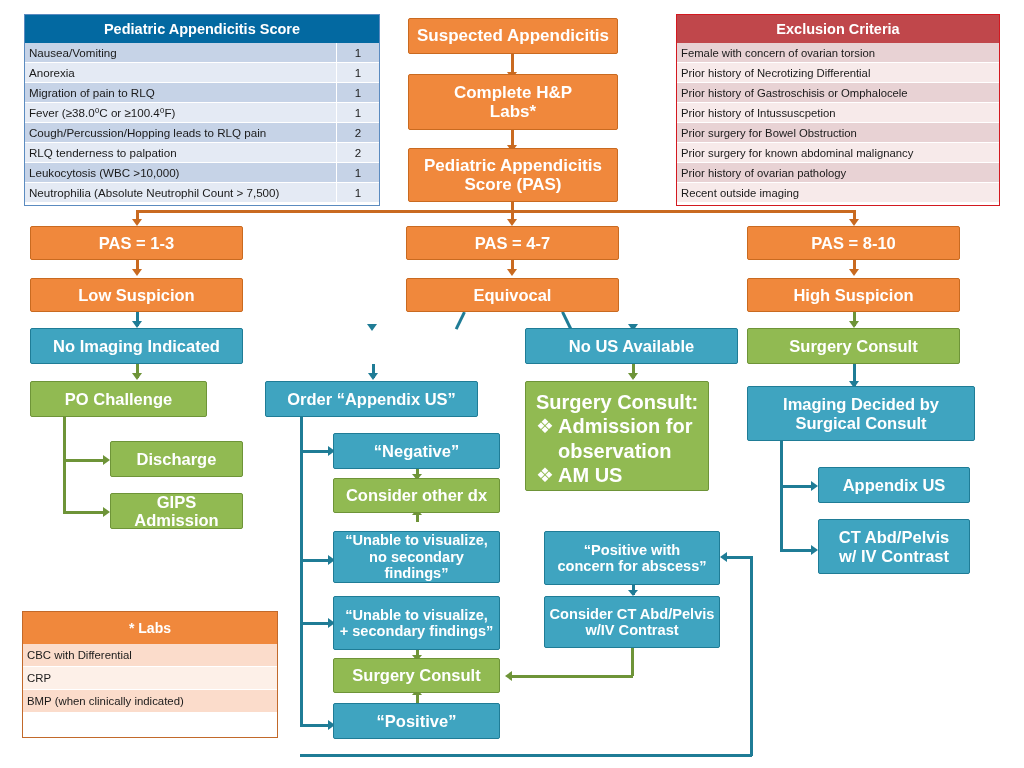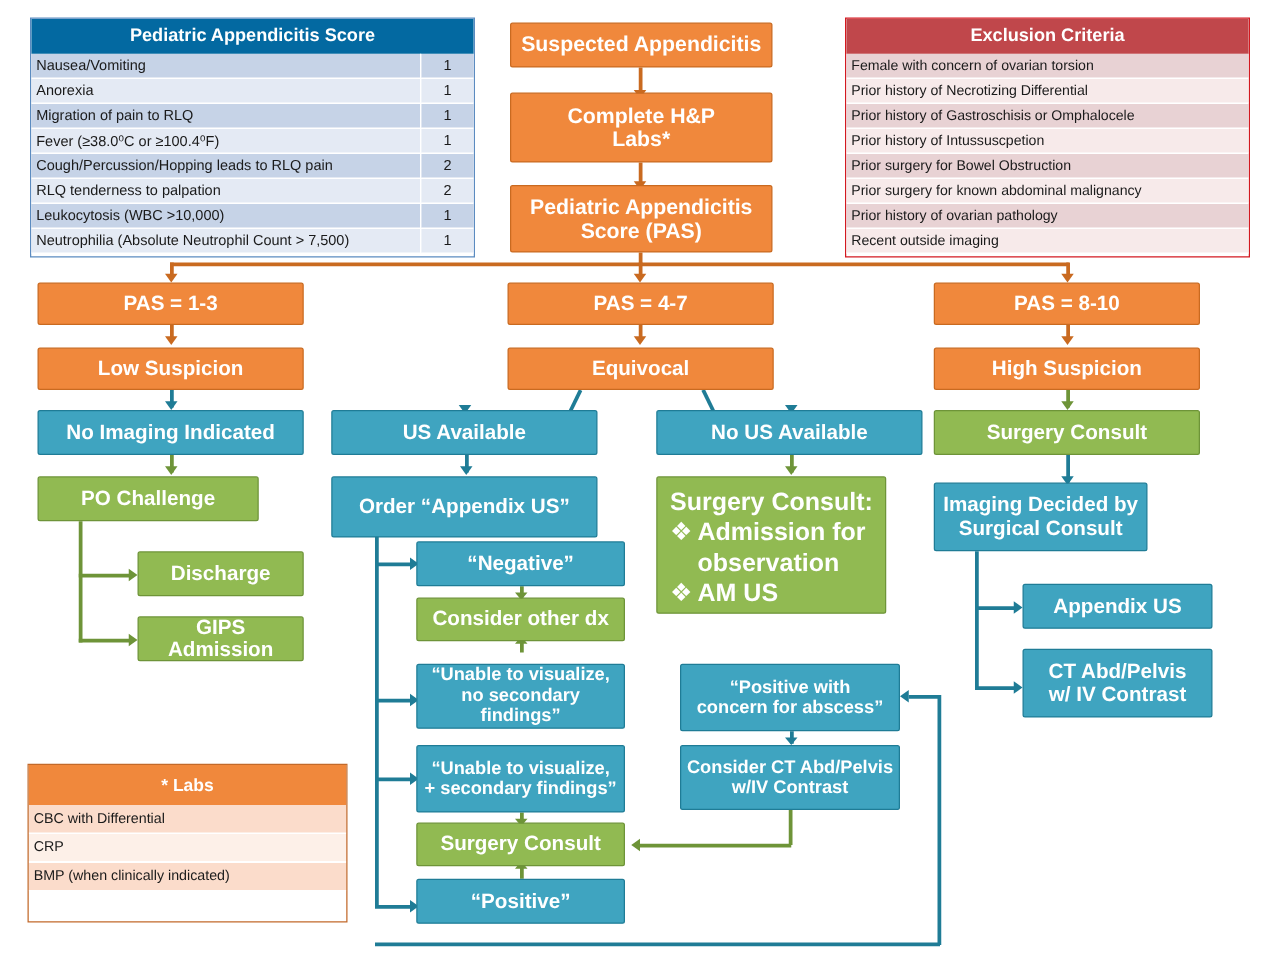--- a/index.html
+++ b/index.html
@@ -266,44 +266,43 @@
 
   <div class="node orange" style="left:30px;top:226px;width:213px;height:34px;font-size:16.5px;">PAS = 1-3</div>
   <div class="node orange" style="left:406px;top:226px;width:213px;height:34px;font-size:16.5px;">PAS = 4-7</div>
   <div class="node orange" style="left:747px;top:226px;width:213px;height:34px;font-size:16.5px;">PAS = 8-10</div>
 
   <div class="node orange" style="left:30px;top:278px;width:213px;height:34px;font-size:16.5px;">Low Suspicion</div>
   <div class="node orange" style="left:406px;top:278px;width:213px;height:34px;font-size:16.5px;">Equivocal</div>
   <div class="node orange" style="left:747px;top:278px;width:213px;height:34px;font-size:16.5px;">High Suspicion</div>
 
   <div class="node blue" style="left:30px;top:328px;width:213px;height:36px;font-size:16.5px;">No Imaging Indicated</div>
-  <div class="node blue" style="left:265px;top:328px;width:213px;height:36px;font-size:16.5px;">US Available</div>
   <div class="node blue" style="left:525px;top:328px;width:213px;height:36px;font-size:16.5px;">No US Available</div>
   <div class="node green" style="left:747px;top:328px;width:213px;height:36px;font-size:16.5px;">Surgery Consult</div>
 
   <div class="node green" style="left:30px;top:381px;width:177px;height:36px;font-size:16.5px;">PO Challenge</div>
-  <div class="node blue" style="left:265px;top:381px;width:213px;height:49px;font-size:16.5px;">Order “Appendix US”</div>
+  <div class="node blue" style="left:265px;top:381px;width:213px;height:36px;font-size:16.5px;">Order “Appendix US”</div>
 
   <div class="node green bulletbox" style="left:525px;top:381px;width:184px;height:110px;font-size:20px;">
     <div>Surgery Consult:</div>
     <div class="bl">
       <span class="bu">❖</span>
       <span>Admission for</span>
     </div>
     <div class="bl">
       <span class="bu"></span>
       <span>observation</span>
     </div>
     <div class="bl">
       <span class="bu">❖</span>
       <span>AM US</span>
     </div>
   </div>
 
-  <div class="node blue" style="left:747px;top:386px;width:171px;height:55px;font-size:16.5px;flex-direction:column;">
+  <div class="node blue" style="left:747px;top:386px;width:228px;height:55px;font-size:16.5px;flex-direction:column;">
     <span>Imaging Decided by</span>
     <span>Surgical Consult</span>
   </div>
 
   <div class="node green" style="left:110px;top:441px;width:133px;height:36px;font-size:16.5px;">Discharge</div>
   <div class="node green" style="left:110px;top:493px;width:133px;height:36px;font-size:16.5px;">GIPS Admission</div>
 
   <div class="node blue" style="left:333px;top:433px;width:167px;height:36px;font-size:16.5px;">“Negative”</div>
   <div class="node green" style="left:333px;top:478px;width:167px;height:35px;font-size:16.5px;">Consider other dx</div>
 

